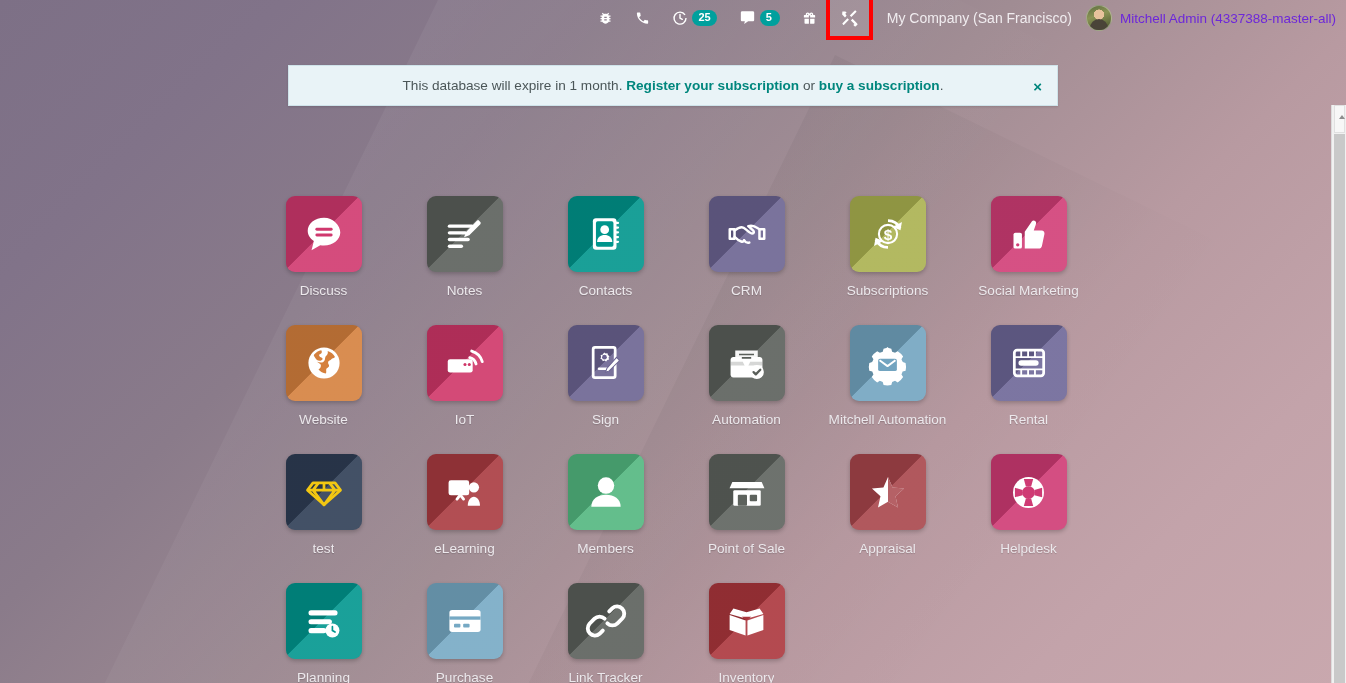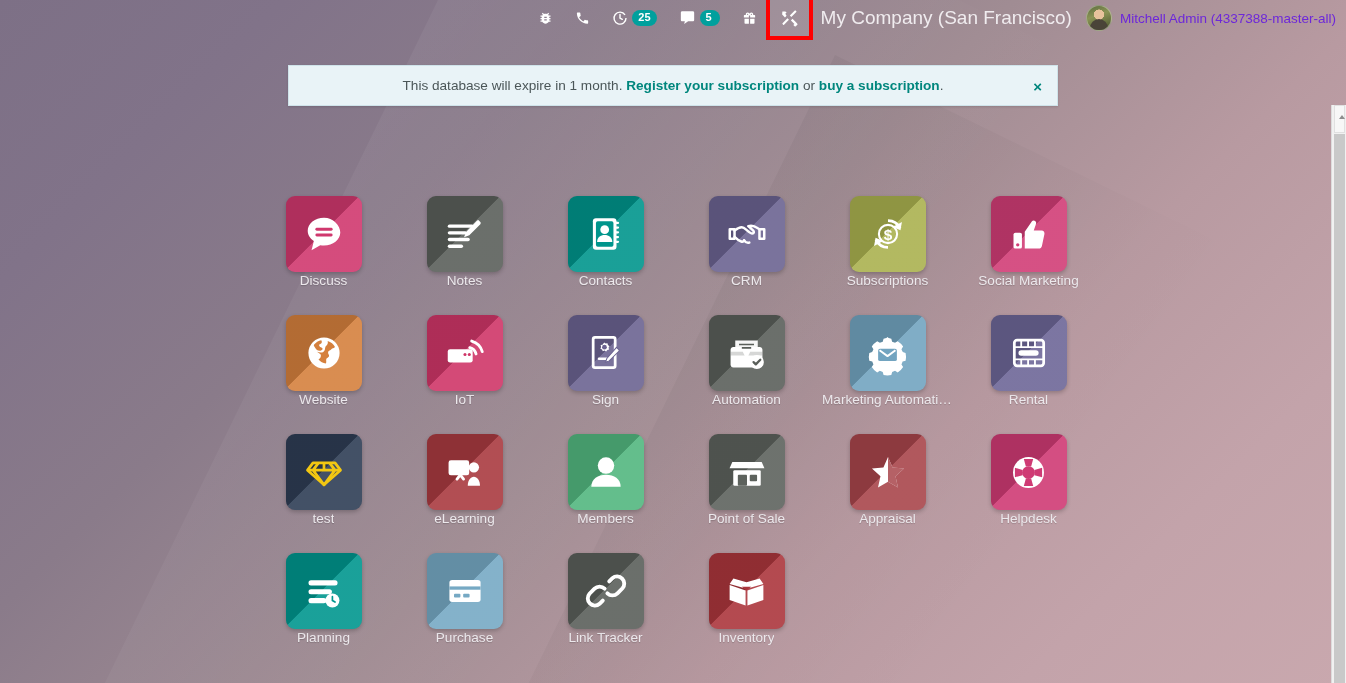--- a/index.html
+++ b/index.html
@@ -51,21 +51,21 @@
     border-radius:11px; padding:1px 6px 2px; margin-left:4px;
     line-height:13px; min-width:20px; text-align:left;
     font-family:"Liberation Sans", sans-serif;
   }
   .sys-item.highlighted {
     outline:4px solid #fe0000; outline-offset:-2px;
     background:rgba(255,255,255,.09);
     padding:0 12px; height:40px;
   }
   .company-name {
-    color:#f0ecef; font-size:19px; margin-left:10px; margin-right:4px;
+    color:#f0ecef; font-size:14px; margin-left:16px; margin-right:4px;
     white-space:nowrap; cursor:pointer;
   }
   .user-menu { display:flex; align-items:center; gap:8px; padding-left:10px; cursor:pointer;}
   .avatar {
     width:26px; height:26px; border-radius:50%;
     background:
       radial-gradient(circle at 50% 36%, #e7c39c 0 26%, rgba(231,195,156,0) 27%),
       linear-gradient(160deg,#5d6b3f 0%, #8a9455 40%, #46502c 100%);
     border:1px solid rgba(255,255,255,.35);
     position:relative; overflow:hidden; flex:none;
@@ -107,21 +107,21 @@
     box-shadow:0 2px 4px rgba(0,0,0,.22);
   }
   
   .app-icon::before{
     content:""; position:absolute; inset:0;
     background:linear-gradient(135deg, rgba(0,0,0,.16) 0%, rgba(0,0,0,.16) 48%, rgba(255,255,255,.10) 48.2%, rgba(255,255,255,.10) 100%);
     pointer-events:none;
   }
   .app-icon svg { position:relative; z-index:2; display:block; }
   .app-label {
-    margin-top:1px; color:#ece8ec; font-size:13.6px;
+    margin-top:11px; color:#ece8ec; font-size:13.6px;
     max-width:131px; white-space:nowrap; overflow:hidden; text-overflow:ellipsis;
     text-align:center; text-shadow:0 1px 1px rgba(0,0,0,.18);
   }
 
   
   .scrollbar {
     position:absolute; right:0; top:105px; width:15px; height:578px;
     background:#f1f1f1; z-index:30; border-left:1px solid #dcdcdc;
   }
   .scroll-thumb {
@@ -340,21 +340,21 @@
     <div class="app">
       <div class="app-icon" style="background: rgb(114, 164, 192);">
         <svg width="45" height="45" viewBox="0 0 48 48" fill="#ffffff">
           <path d="M24 6.5 27 9h-6zM24 41.5 21 39h6zM6.5 24 9 21v6zM41.5 24 39 27v-6z"></path>
           <path d="M24 5.5c1.6 0 3.2.2 4.7.6l1 3.6 3.5 1.4 3.2-2a19 19 0 0 1 6.6 6.6l-2 3.2 1.4 3.5 3.6 1a19 19 0 0 1 0 9.4l-3.6 1-1.4 3.5 2 3.2a19 19 0 0 1-6.6 6.6l-3.2-2-3.5 1.4-1 3.6a19 19 0 0 1-9.4 0l-1-3.6-3.5-1.4-3.2 2a19 19 0 0 1-6.6-6.6l2-3.2-1.4-3.5-3.6-1a19 19 0 0 1 0-9.4l3.6-1 1.4-3.5-2-3.2a19 19 0 0 1 6.6-6.6l3.2 2 3.5-1.4 1-3.6c1.5-.4 3.1-.6 4.7-.6z" transform="scale(.88) translate(3.2,3.2)"></path>
           <rect x="14" y="19" width="20" height="13" rx="2" fill="#72a4c0"></rect>
           <path d="M15 20.5 24 27l9-6.5" fill="none" stroke="#72a4c0" stroke-width="0"></path>
           <path d="M15.5 20.5 24 26.8l8.5-6.3" fill="none" stroke="#ffffff" stroke-width="2" stroke-linejoin="round"></path>
         </svg>
       </div>
-      <div class="app-label">Marketing Automation</div>
+      <div class="app-label">Mitchell Automation</div>
     </div>
     <div class="app">
       <div class="app-icon" style="background: rgb(109, 102, 151);">
         <svg width="44" height="44" viewBox="0 0 48 48">
           <rect x="8" y="10" width="32" height="28" rx="3" fill="none" stroke="#ffffff" stroke-width="3"></rect>
           <g stroke="#ffffff" stroke-width="2">
             <path d="M8 17.5h32M8 31h32M15.5 10.5v7M23 10.5v7M30.5 10.5v7M15.5 31v7M23 31v7M30.5 31v7"></path>
           </g>
           <rect x="12.5" y="21" width="22" height="6" rx="3" fill="#ffffff"></rect>
         </svg>

